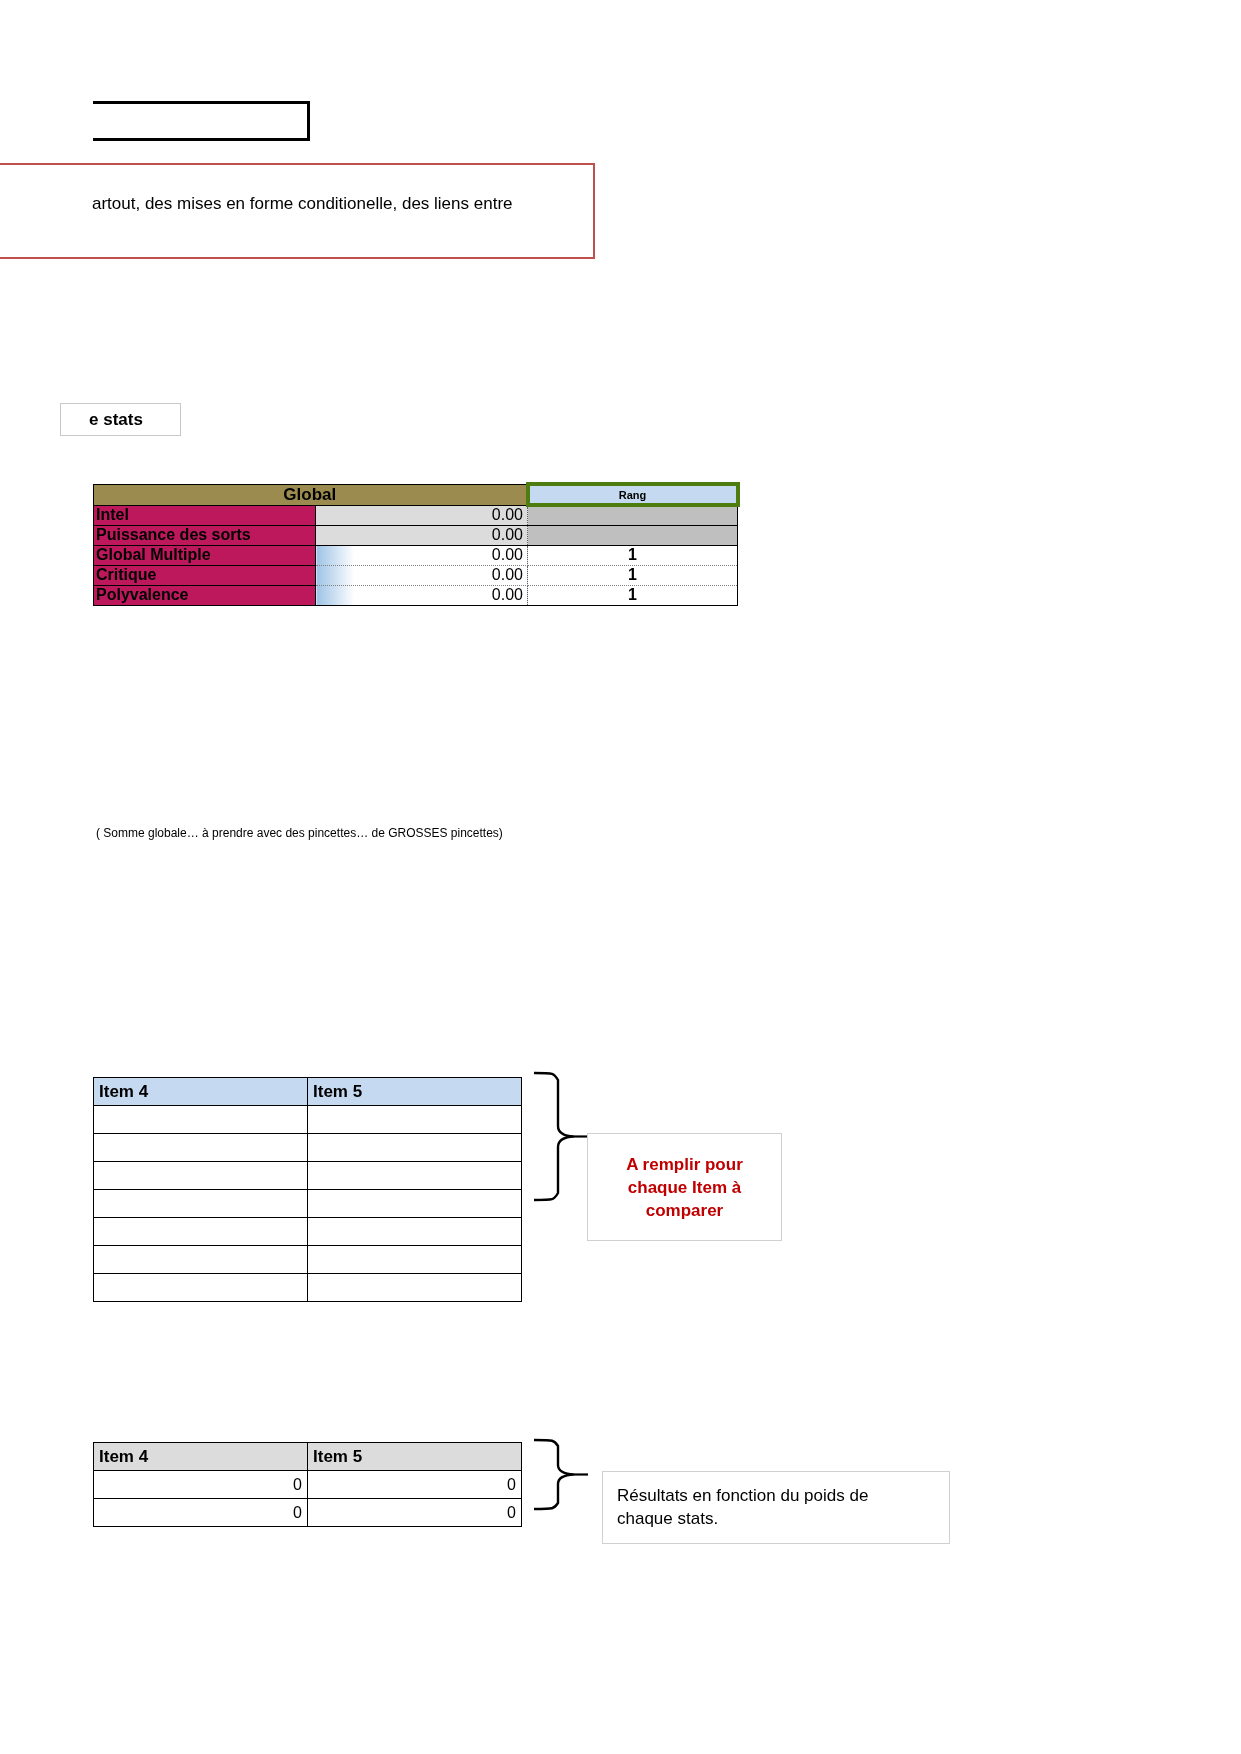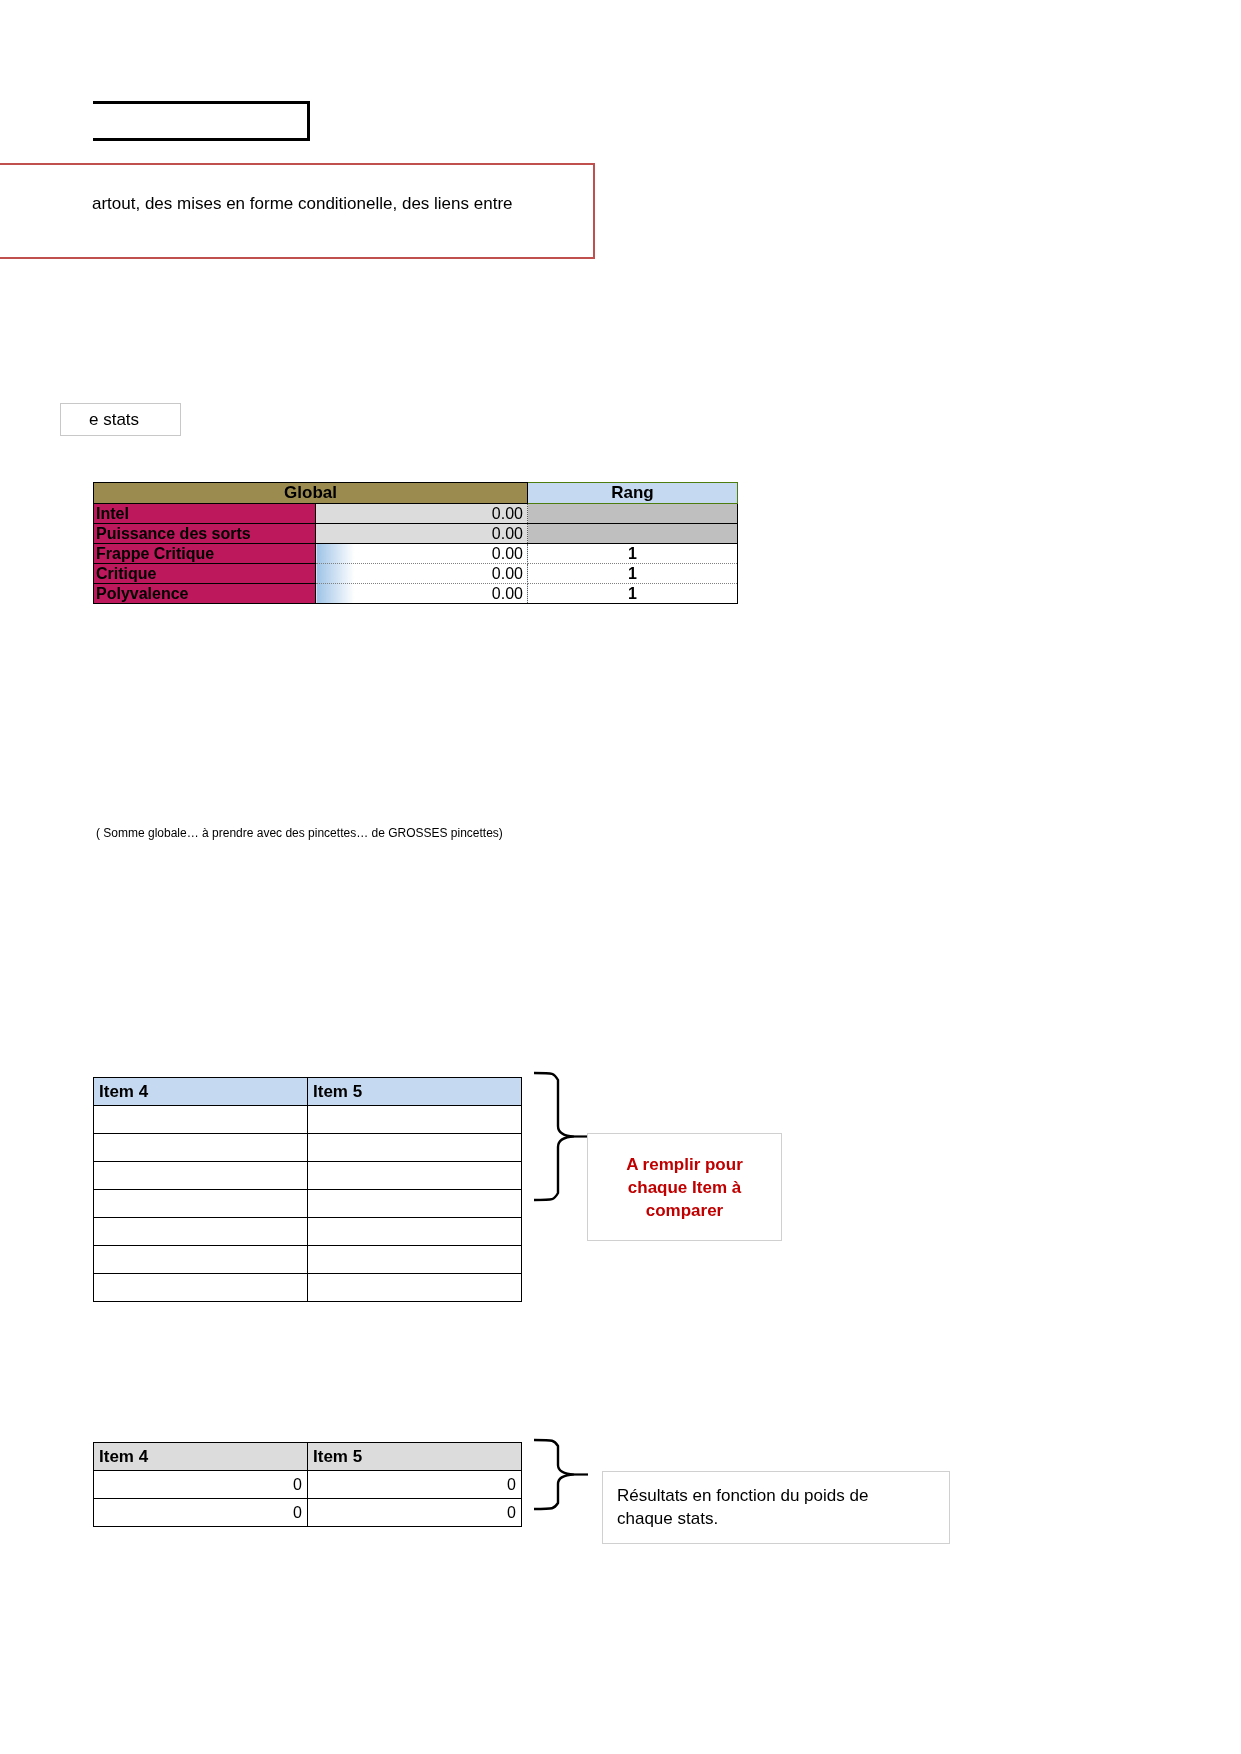--- a/index.html
+++ b/index.html
@@ -59,21 +59,21 @@
     height: 33px;
     border: 1px solid #c8c8c8;
     background: #ffffff;
     box-sizing: border-box;
   }
   #stats-label-box .lbl {
     position: absolute;
     left: 28px;
     top: 6px;
     font-size: 17px;
-    font-weight: normal;
+    font-weight: bold;
     white-space: nowrap;
     text-align: right;
   }
 
   
   #stats-table {
     position: absolute;
     left: 93px;
     top: 482px;
     width: 644px;
@@ -95,22 +95,22 @@
     background: #9c8b4f;
     text-align: center;
     font-weight: bold;
     font-size: 17px;
     border: 1px solid #000;
   }
   #stats-table th.h-rang {
     background: #c5d9f1;
     text-align: center;
     font-weight: bold;
-    font-size: 17px;
-    border: 1px solid #4d7c0f;
+    font-size: 11px;
+    border: 4px solid #4d7c0f;
   }
   #stats-table td.name {
     background: #be185d;
     font-weight: bold;
     text-align: left;
     border: 1px solid #000;
   }
   #stats-table td.val {
     text-align: right;
     background: #ffffff;
@@ -283,21 +283,21 @@
       <td class="name">Intel</td>
       <td class="val">0.00</td>
       <td class="rank"></td>
     </tr>
     <tr class="grey">
       <td class="name">Puissance des sorts</td>
       <td class="val">0.00</td>
       <td class="rank"></td>
     </tr>
     <tr class="grad">
-      <td class="name">Frappe Critique</td>
+      <td class="name">Global Multiple</td>
       <td class="val">0.00</td>
       <td class="rank">1</td>
     </tr>
     <tr class="grad">
       <td class="name">Critique</td>
       <td class="val">0.00</td>
       <td class="rank">1</td>
     </tr>
     <tr class="grad last-data">
       <td class="name">Polyvalence</td>

